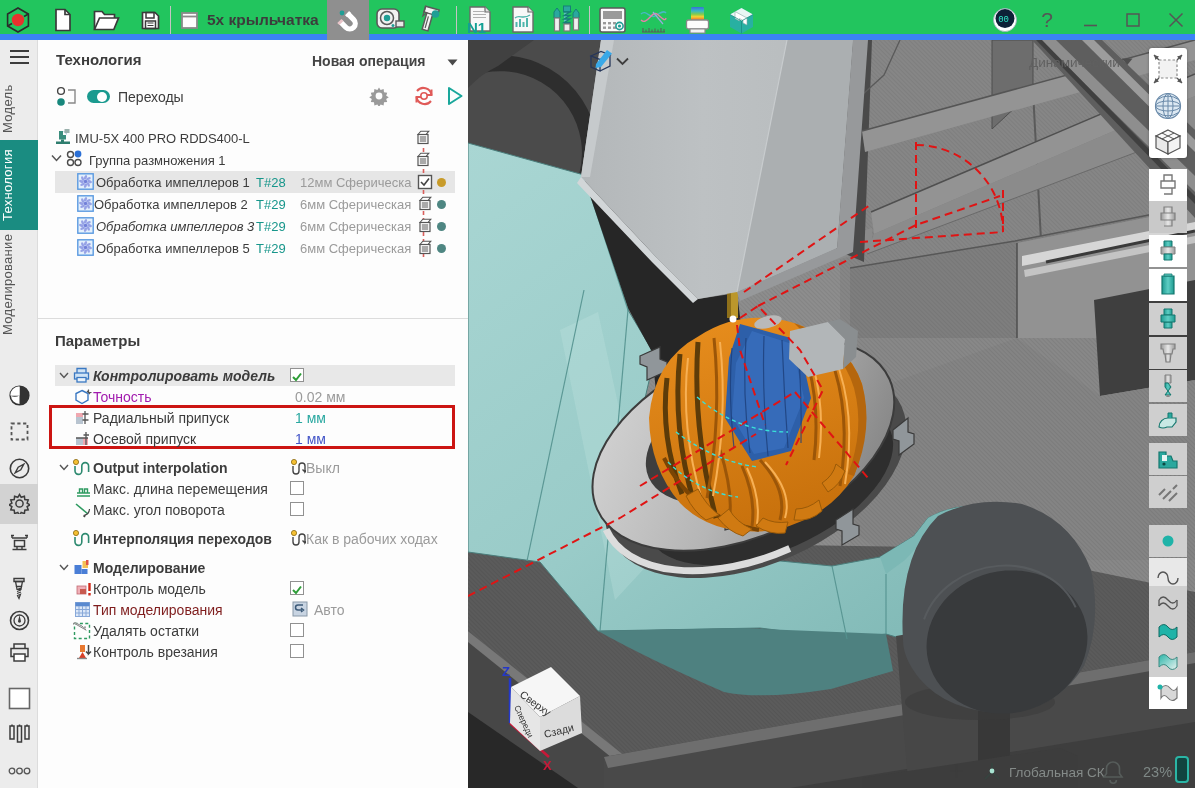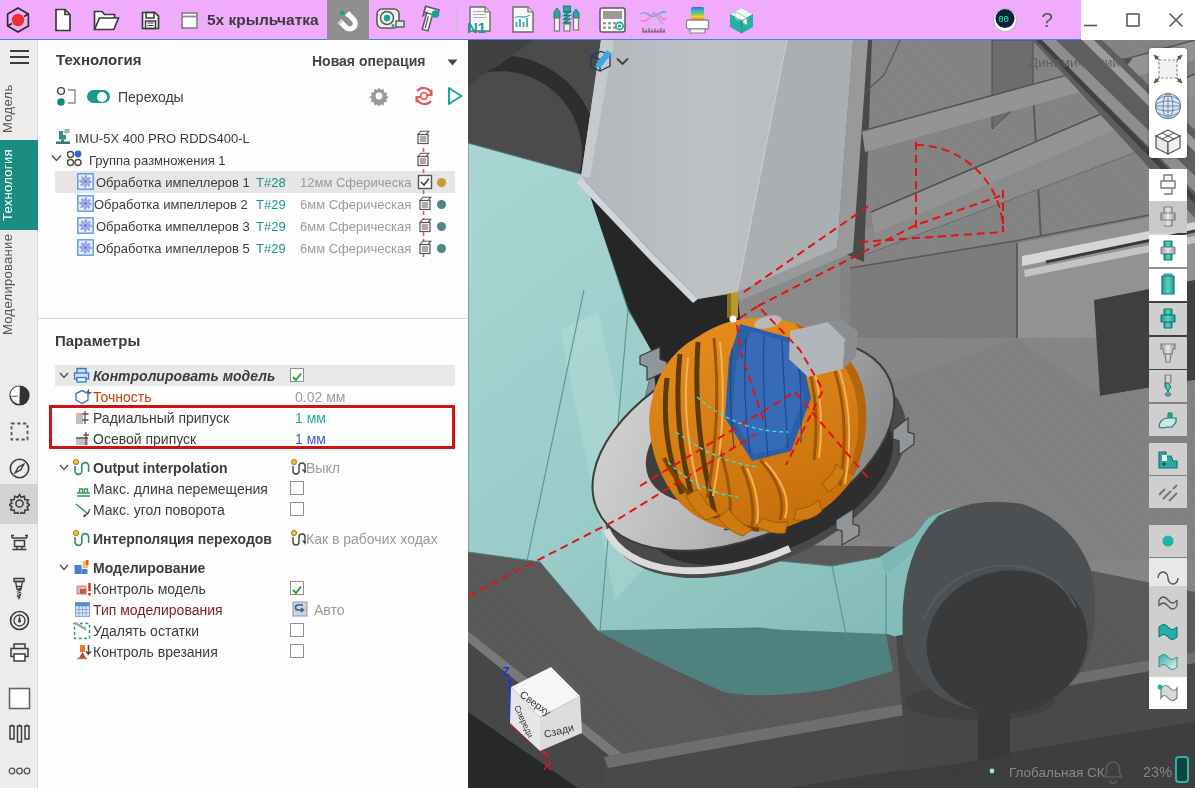--- a/index.html
+++ b/index.html
@@ -1,20 +1,20 @@
 <!DOCTYPE html>
 <html><head>
 <meta charset="utf-8">
 <style>
 * { margin:0; padding:0; box-sizing:border-box; }
 html,body { width:1195px; height:788px; overflow:hidden; font-family:"Liberation Sans", sans-serif; }
 #app { position:relative; width:1195px; height:788px; background:#fff; }
 
 
-#topbar { position:absolute; left:0; top:0; width:1081px; height:40px; background:#f0abfc; border-bottom:1px solid #3b82f6; z-index:5; }
+#topbar { position:absolute; left:0; top:0; width:1195px; height:40px; background:#22c55e; border-bottom:6px solid #3b82f6; z-index:5; }
 .tb { position:absolute; top:0; height:40px; display:flex; align-items:center; justify-content:center; }
 
 
 #tabbar { position:absolute; left:0; top:40px; width:38px; height:748px; background:#ececec; border-right:1px solid #dcdcdc; z-index:4; }
 .vtab { position:absolute; left:0; width:38px; color:#555; font-size:13px; }
 .vtext { transform:rotate(180deg); writing-mode:vertical-rl; text-align:center; width:38px; letter-spacing:0.3px;}
 
 
 #panel { position:absolute; left:38px; top:0px; width:430px; height:788px; background:#fdfdfd; z-index:1; }
 .pabs { position:absolute; }
@@ -417,21 +417,21 @@
           <ellipse cx="11.4" cy="11.4" rx="2.5" ry="1.3" transform="rotate(70 11.4 11.4)"></ellipse>
           <ellipse cx="8.5" cy="12.6" rx="2.5" ry="1.3" transform="rotate(115 8.5 12.6)"></ellipse>
           <ellipse cx="5.6" cy="11.4" rx="2.5" ry="1.3" transform="rotate(160 5.6 11.4)"></ellipse>
           <ellipse cx="4.4" cy="8.5" rx="2.5" ry="1.3" transform="rotate(205 4.4 8.5)"></ellipse>
           <ellipse cx="5.6" cy="5.6" rx="2.5" ry="1.3" transform="rotate(250 5.6 5.6)"></ellipse>
           <ellipse cx="8.5" cy="4.4" rx="2.5" ry="1.3" transform="rotate(295 8.5 4.4)"></ellipse>
           <ellipse cx="11.4" cy="5.6" rx="2.5" ry="1.3" transform="rotate(340 11.4 5.6)"></ellipse>
         </g>
         <circle cx="8.5" cy="8.5" r="1.8" fill="#7280d8"></circle>
     </svg>
-    <span class="trow" style="left:58px;top:219px;">Обработка импеллеров 3</span>
+    <span class="trow" style="left:58px;top:219px;font-style:italic;">Обработка импеллеров 3</span>
     <span class="trow teal" style="left:218px;top:219px;">T#29</span>
     <span class="trow gray" style="left:262px;top:219px;">6мм Сферическая</span>
     <svg class="pabs" style="left:379px;top:217px;" width="17" height="16" viewBox="0 0 17 16">
       <path d="M3 5.5 L5.8 2.2 h8 l-2.8 3.3 Z" fill="#fff" stroke="#555" stroke-width="1.1"></path>
         <rect x="3" y="5.5" width="10" height="9" fill="#fff" stroke="#555" stroke-width="1.2"></rect>
         <path d="M4.8 8 h6.4 M4.8 10 h6.4 M4.8 12 h6.4" stroke="#555" stroke-width="1"></path>
     </svg>
     <span class="pabs" style="left:399px;top:221.5px;width:9px;height:9px;border-radius:5px;background:#4e8682;"></span>
 
     <svg class="pabs" style="left:39px;top:239px;" width="17" height="17" viewBox="0 0 17 17">
@@ -472,21 +472,21 @@
     </svg>
     <span class="prow bold" style="left:55px;top:368px;font-size:14px;color:#3c3c3c;font-style:italic;">Контролировать модель</span>
     <span class="cbx" style="left:252px;top:368px;"><svg width="12" height="12" viewBox="0 0 12 12">
           <path d="M2 6 L5 9 L10 2.5" fill="none" stroke="#2e9e38" stroke-width="2"></path>
         </svg></span>
 
     <svg class="pabs" style="left:36px;top:388px;" width="18" height="18" viewBox="0 0 18 18">
       <path d="M8 2.5 L14 5.5 V12 L8 15.5 L2 12 V5.5 Z" fill="none" stroke="#3a78c2" stroke-width="1.4"></path>
       <path d="M13 3 l3 3 M14.5 1.5 v3 h3" stroke="#555" stroke-width="1.2" fill="none"></path>
     </svg>
-    <span class="prow" style="left:55px;top:389px;font-size:14px;color:#c2410c;">Точность</span>
+    <span class="prow" style="left:55px;top:389px;font-size:14px;color:#a21caf;">Точность</span>
     <span class="prow gray" style="left:257px;top:389px;font-size:14px;">0.02 мм</span>
 
     <span class="pabs" style="left:11px;top:405px;width:406px;height:44px;border:3px solid #cc1512;"></span>
     <svg class="pabs" style="left:36px;top:409px;" width="18" height="18" viewBox="0 0 18 18">
       <rect x="2" y="8" width="7" height="7" fill="#b8c4d0"></rect>
         <rect x="2" y="4" width="7" height="4" fill="#f0a8b0"></rect>
       <path d="M11 2 v13 M8.5 5 h6 M8.5 11 h6" stroke="#555" stroke-width="1.3"></path>
     </svg>
     <span class="prow" style="left:55px;top:410px;font-size:14px;color:#3c3c3c;">Радиальный припуск</span>
     <span class="prow" style="left:257px;top:410px;font-size:14px;color:#29a8a0;">1 мм</span>

